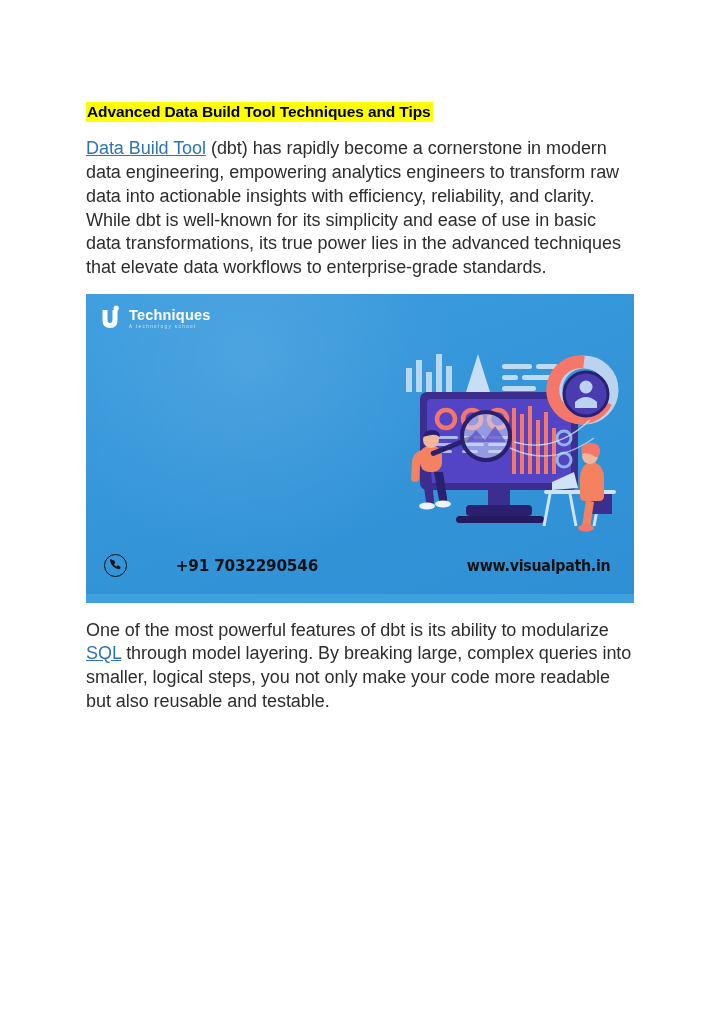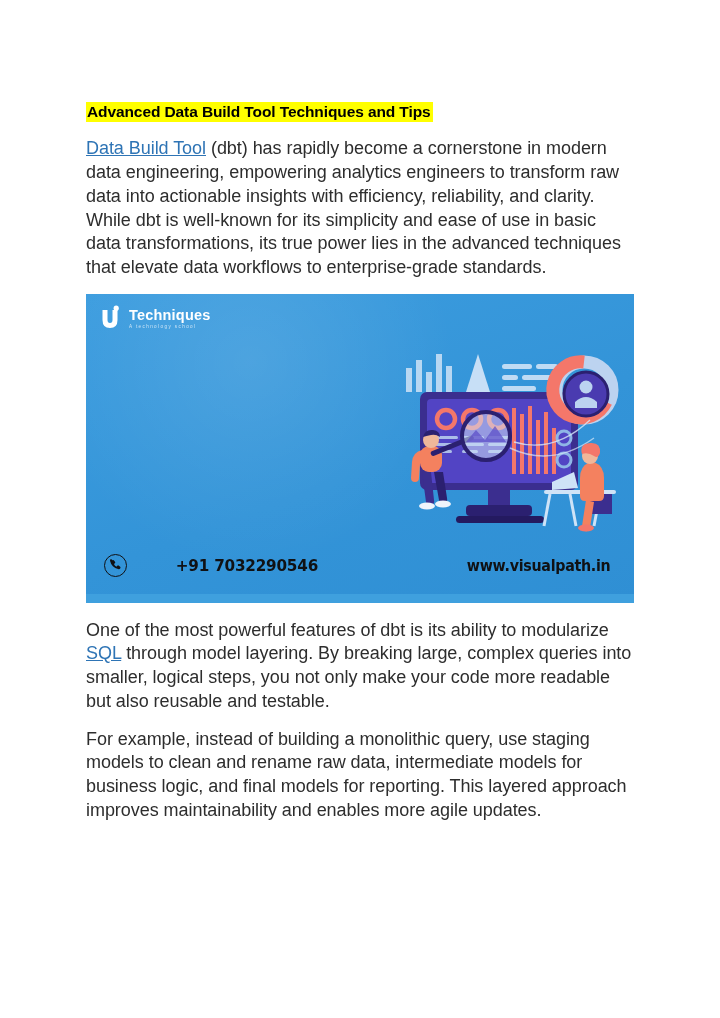--- a/index.html
+++ b/index.html
@@ -368,17 +368,16 @@
       </div>
 
       <div class="banner-site">www.visualpath.in</div>
 
       <div class="banner-bottom-strip"></div>
     </div>
 
 
     <p class="body-para"><span>One of the most powerful features of dbt is its ability to modularize </span><a class="doclink" href="#">SQL</a><span> through model layering. By breaking large, complex queries into smaller, logical steps, you not only make your code more readable but also reusable and testable.</span></p>
 
-    <p class="body-para">For example, instead of building a monolithic query, use staging models to clean and rename raw data, intermediate models for business logic, and final models for reporting. This layered approach improves maintainability and enables more agile updates.</p>
 
 
   </div>
 </div>
 
 </body></html>

